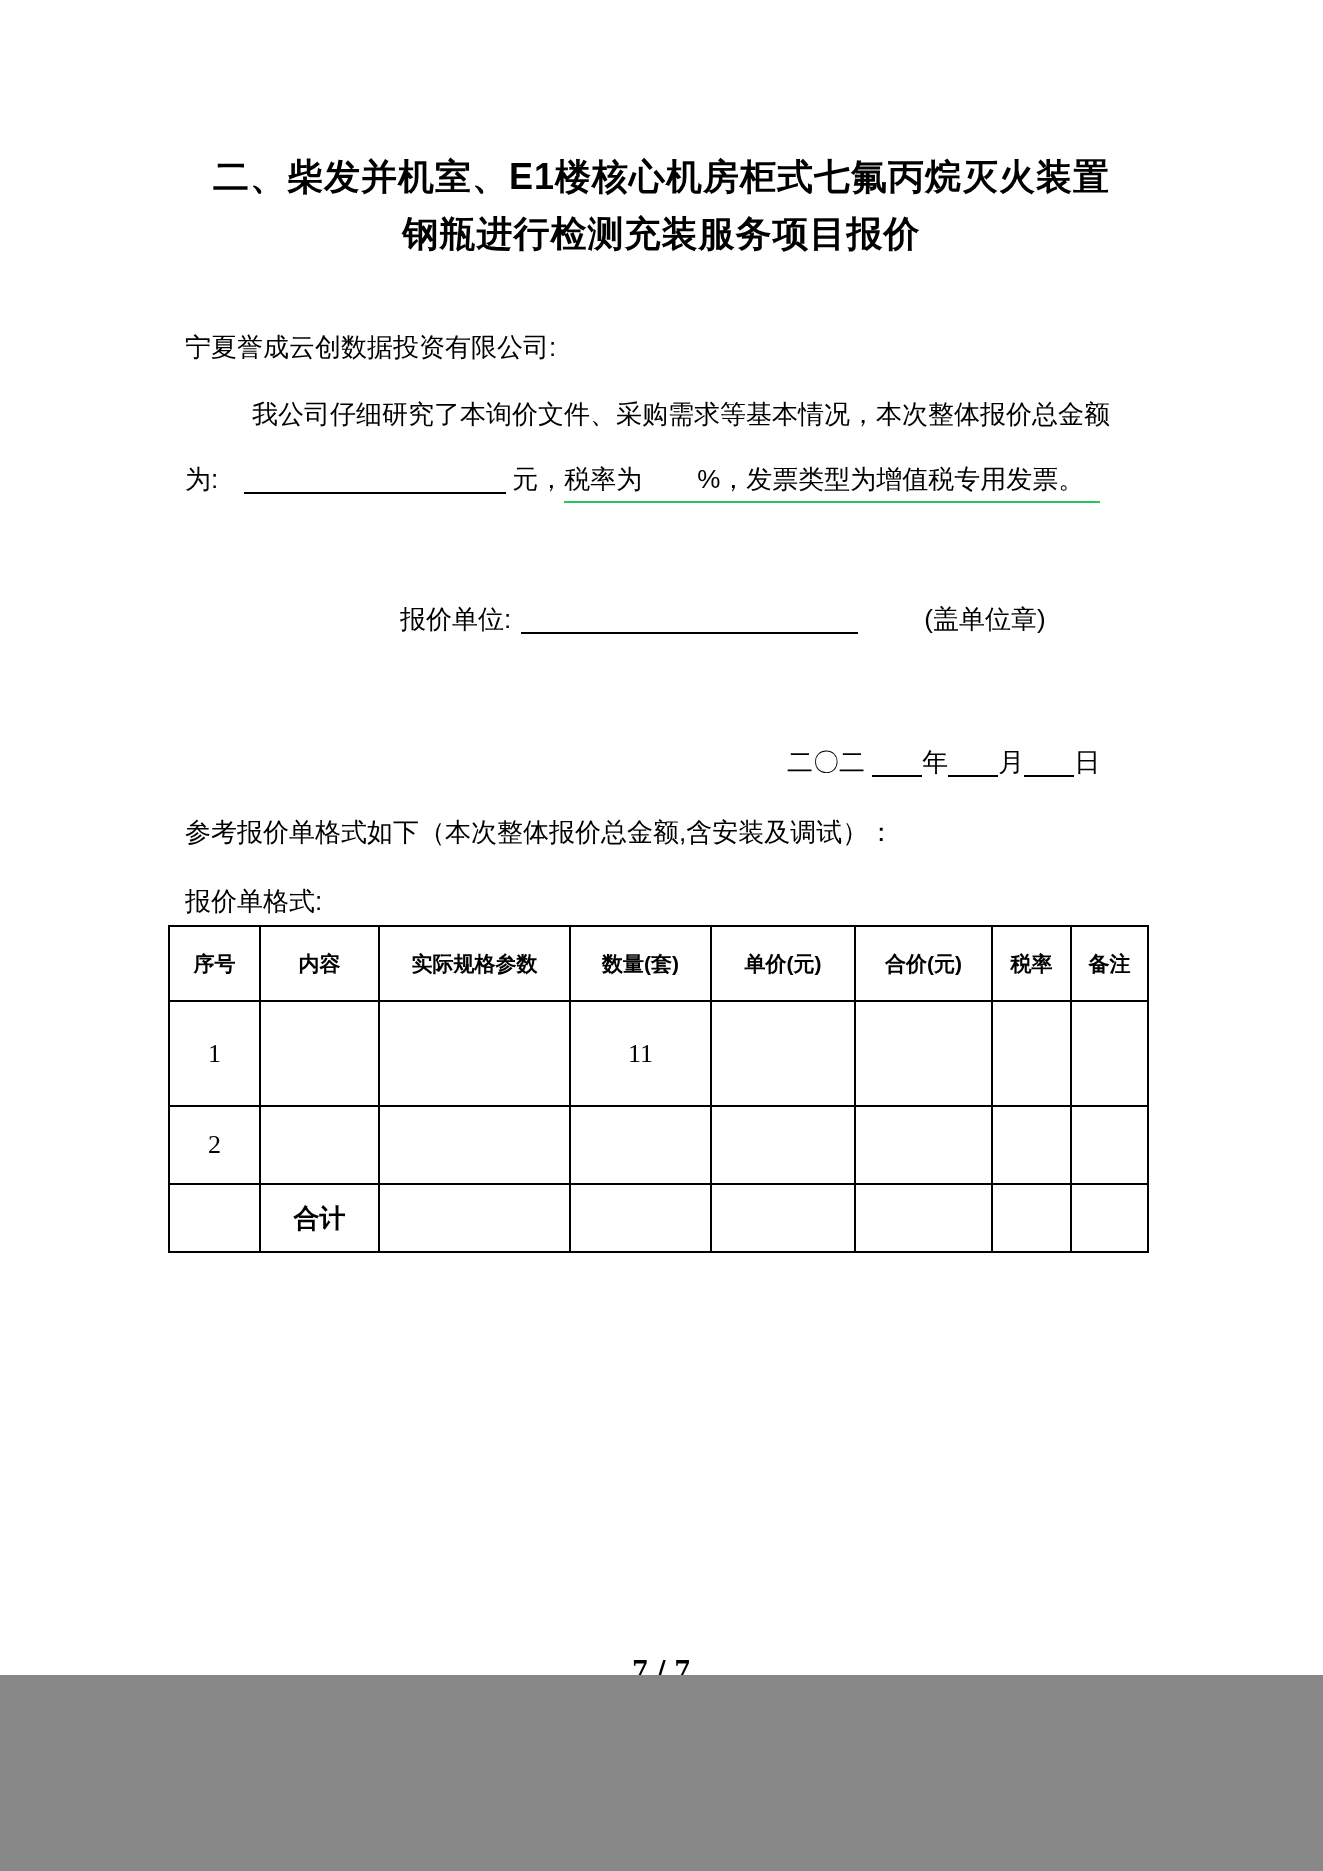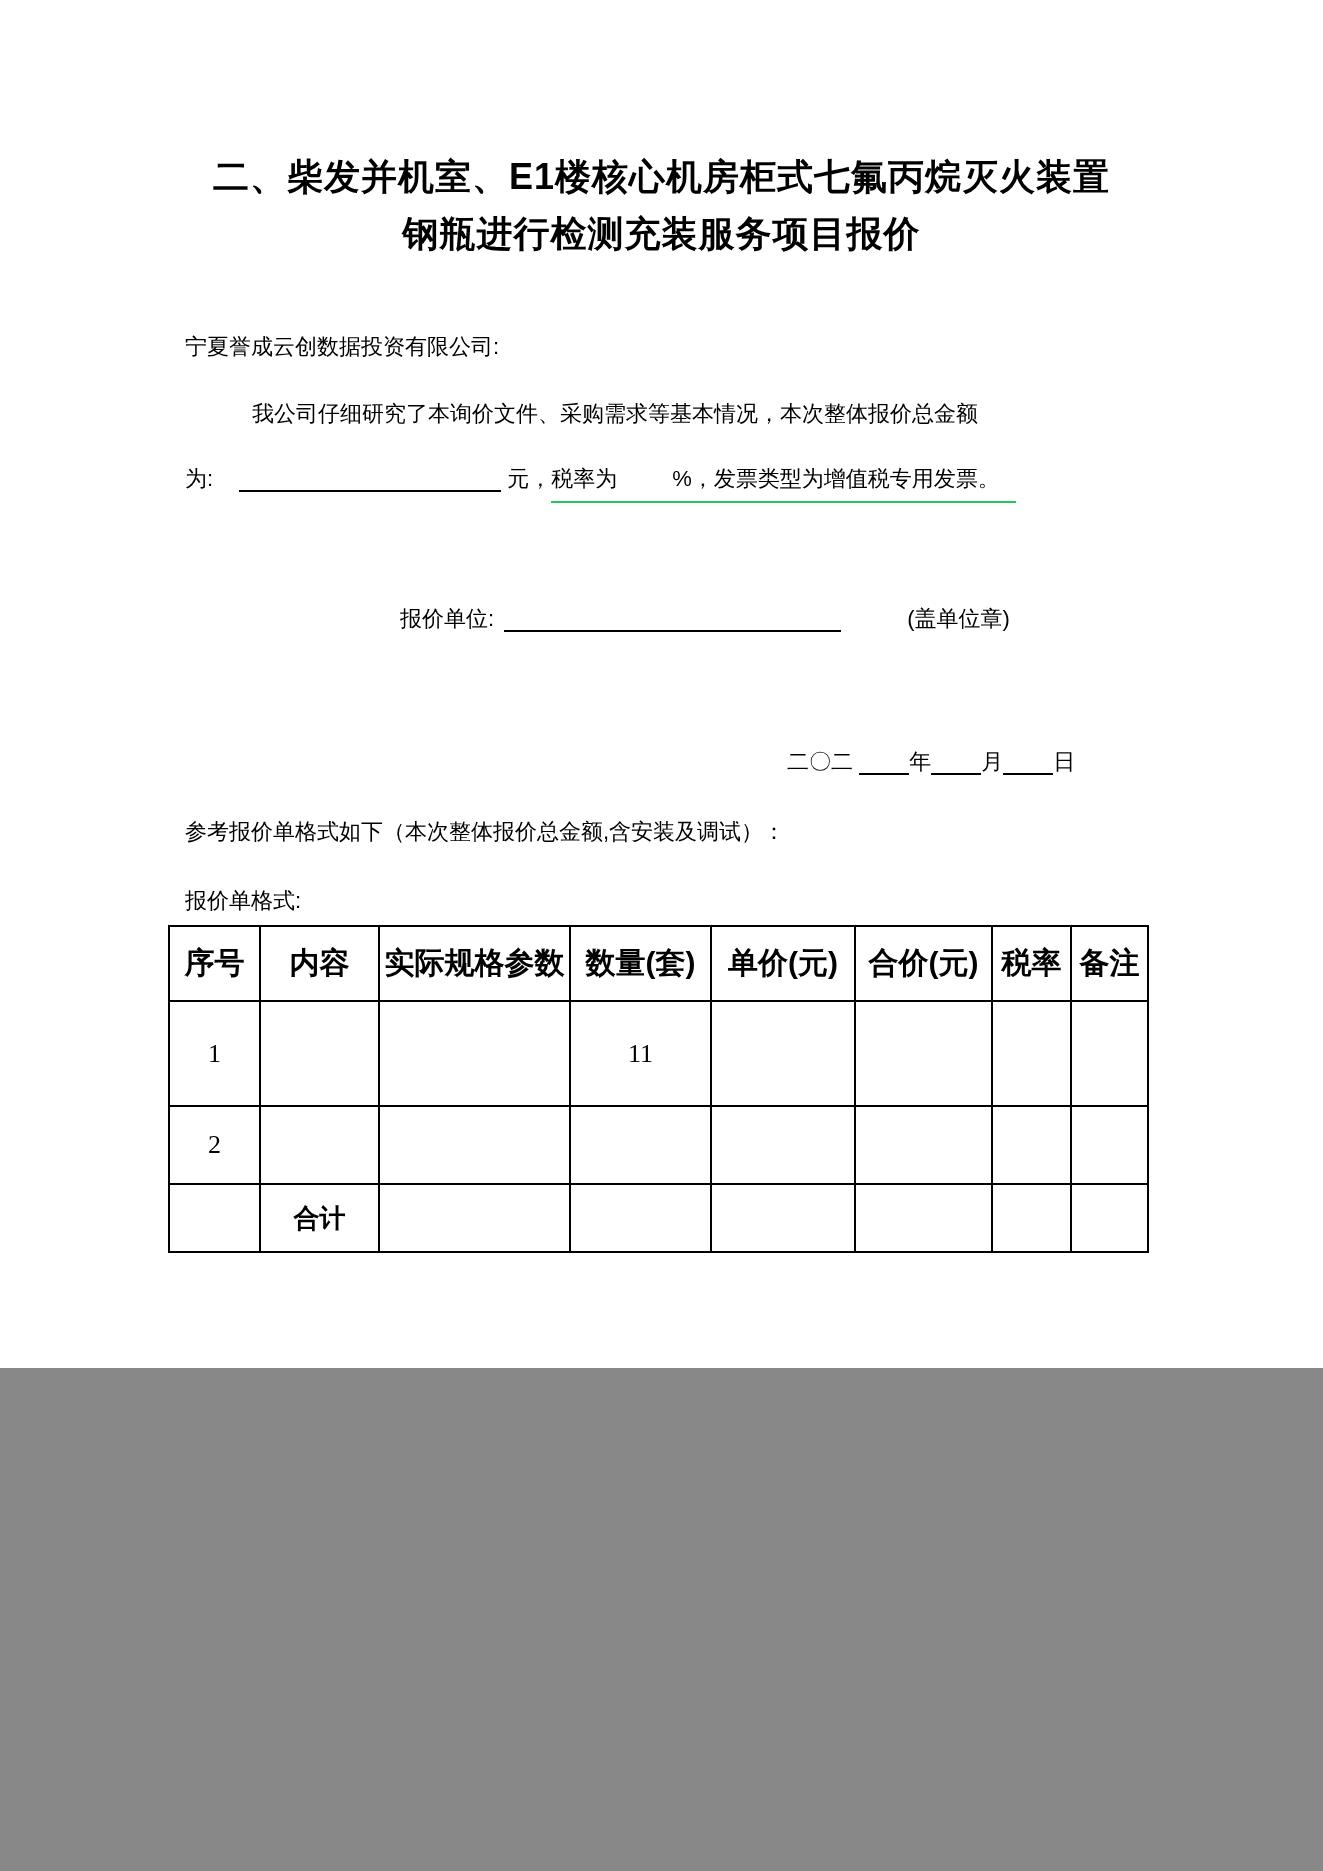--- a/index.html
+++ b/index.html
@@ -1,37 +1,37 @@
 <!DOCTYPE html>
 <html><head>
 <meta charset="utf-8">
 <style>
   html, body { margin: 0; padding: 0; background: #888; }
   .page {
     position: relative;
     width: 1323px;
-    height: 1368px;
+    height: 1675px;
     margin: 0 auto;
     background: #ffffff;
     color: #000000;
     font-family: "Liberation Sans", sans-serif;
     overflow: hidden;
   }
   .title-block {
     position: absolute;
     top: 148px;
     left: 0;
     width: 100%;
     text-align: center;
     font-size: 36px;
     font-weight: 700;
     line-height: 57px;
     letter-spacing: 1px;
   }
-  .line { position: absolute; font-size: 22px; line-height: 34px; white-space: nowrap; }
+  .line { position: absolute; font-size: 26px; line-height: 34px; white-space: nowrap; }
   .addressee   { top: 330px; left: 185px; }
   .intro-line  { top: 397px; left: 252px; }
   .amount-line { top: 462px; left: 185px; }
   .unit-line   { top: 602px; left: 400px; }
   .date-line   { top: 745px; left: 787px; }
   .ref-note    { top: 815px; left: 185px; }
   .form-label  { top: 884px; left: 185px; }
 
   .blank {
     display: inline-block;
@@ -61,21 +61,21 @@
     table-layout: fixed;
   }
   table.quote th, table.quote td {
     border: 2px solid #000;
     text-align: center;
     vertical-align: middle;
     padding: 0;
     overflow: hidden;
   }
   table.quote th {
-    font-size: 30px;
+    font-size: 21px;
     font-weight: 700;
     font-family: "Liberation Sans", sans-serif;
   }
   table.quote td {
     font-size: 26px;
     font-family: "Liberation Serif", serif;
   }
   table.quote td.cjk-bold {
     font-family: Liberation Mono, monospace;
     font-weight: 700;

